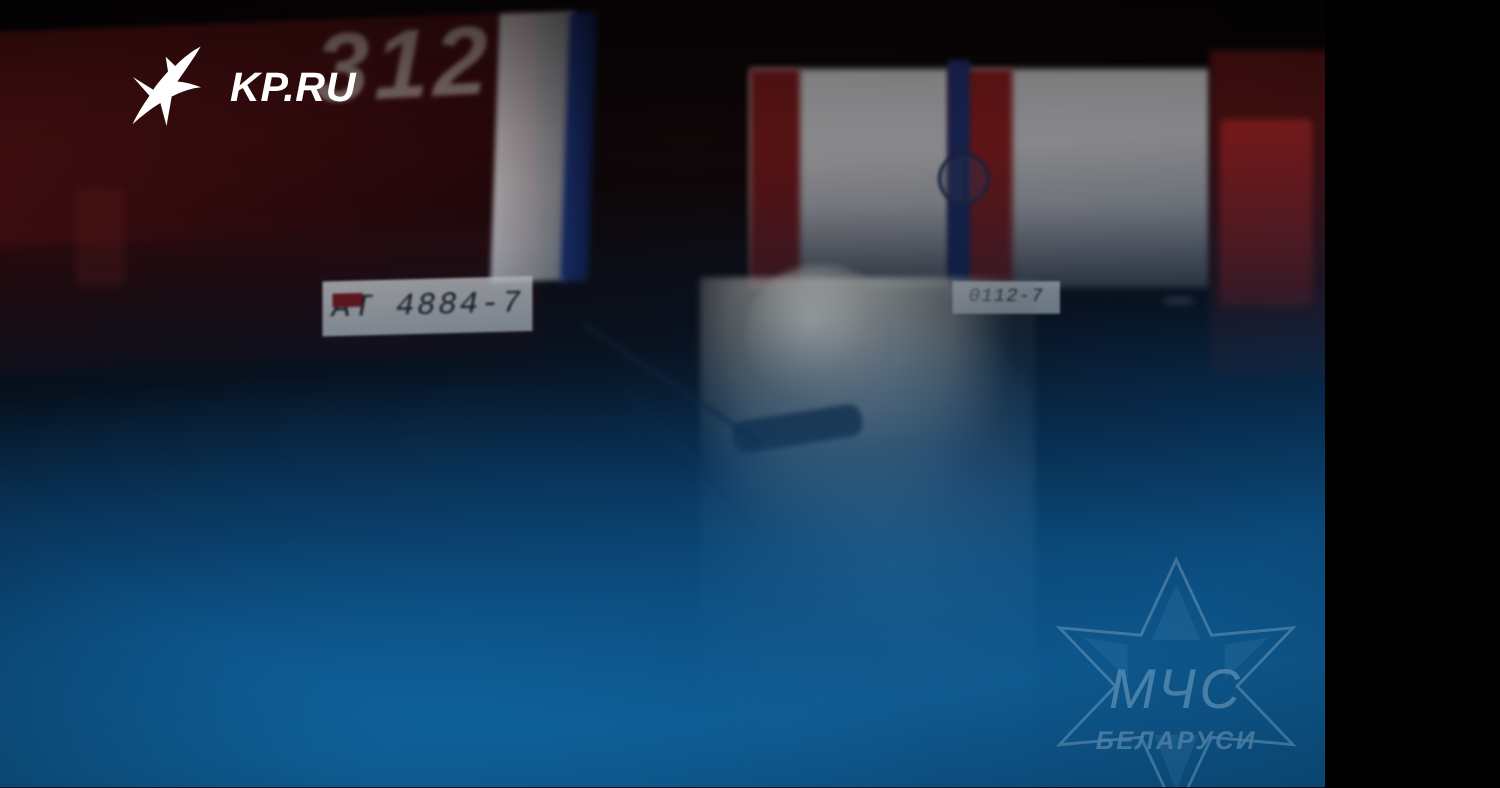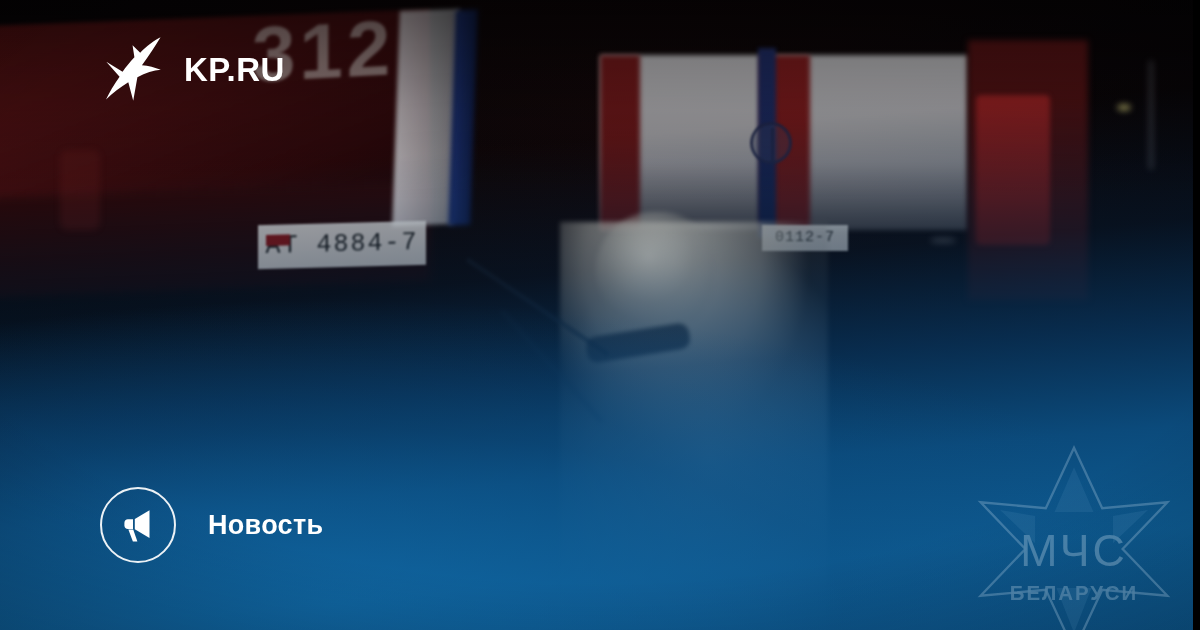--- a/index.html
+++ b/index.html
@@ -5,23 +5,24 @@
   * { margin:0; padding:0; box-sizing:border-box; }
   html,body{ background:#000; }
   body{
     width:1200px; height:630px;
     font-family:"Liberation Sans", sans-serif;
     overflow:hidden;
   }
 
   .card{
     position:relative;
-    width:1193px; height:630px;
+    width:1060px; height:630px;
     background:#050508;
     overflow:hidden;
+    font-style:italic;
   }
 
   
   .photo{ position:absolute; inset:0; overflow:hidden; }
 
   
   .photo-base{
     position:absolute; inset:0;
     background:
       radial-gradient(120% 80% at 52% 18%, #120708 0%, #080406 40%, #020203 78%);
@@ -317,30 +318,20 @@
   <div class="content">
 
     <div class="brand">
       <svg class="brand-bird" viewBox="0 0 64 68">
         <path fill="#ffffff" d="M62.5 1.2 C56 4.5 48 10.5 41.5 17.2 L33.6 9.6 L35.5 21.8 C31 26.6 26.8 31.8 23.3 36.8 L6.5 26.4 L20.2 41.9 C14.3 50.3 9.6 58.2 6.2 65.4 C13.6 58.6 21.4 52.6 29.2 47.8 L34.3 66.8 L38.6 42.4 C47.0 38.2 55.2 35.6 62.8 34.9 C56.6 32.2 49.9 30.6 43.3 30.0 C50.5 20.0 57.4 9.9 62.5 1.2 Z"></path>
       </svg>
       <div class="brand-name">KP.RU</div>
     </div>
 
 
-    <div class="badge">
-      <div class="badge-circle">
-        <svg viewBox="0 0 40 40">
-          <path fill="#ffffff" d="M31.5 5.2 L16.8 13.9 L16.8 24.2 L31.5 32.9 Z"></path>
-          <path fill="#ffffff" d="M15.0 14.2 L9.9 14.2 C7.9 14.2 6.4 15.7 6.4 17.7 L6.4 20.4 C6.4 22.4 7.9 23.9 9.9 23.9 L15.0 23.9 Z"></path>
-          <path fill="#ffffff" d="M10.4 24.6 L15.2 24.6 L19.4 36.4 L14.9 36.4 Z"></path>
-        </svg>
-      </div>
-      <div class="badge-label">Новость</div>
-    </div>
 
     <div class="mchs">
       <svg viewBox="0 0 220 220">
         <g fill="none" stroke="#cfe3f2" stroke-width="2.4" opacity="0.85">
           <path d="M110 6 L139 68 L206 62 L160 110 L206 158 L139 152 L110 214 L81 152 L14 158 L60 110 L14 62 L81 68 Z"></path>
         </g>
         <g fill="#7fb6da" opacity="0.35">
           <path d="M110 26 L130 72 L90 72 Z"></path>
           <path d="M186 70 L150 104 L150 76 Z"></path>
           <path d="M34 70 L70 104 L70 76 Z"></path>

